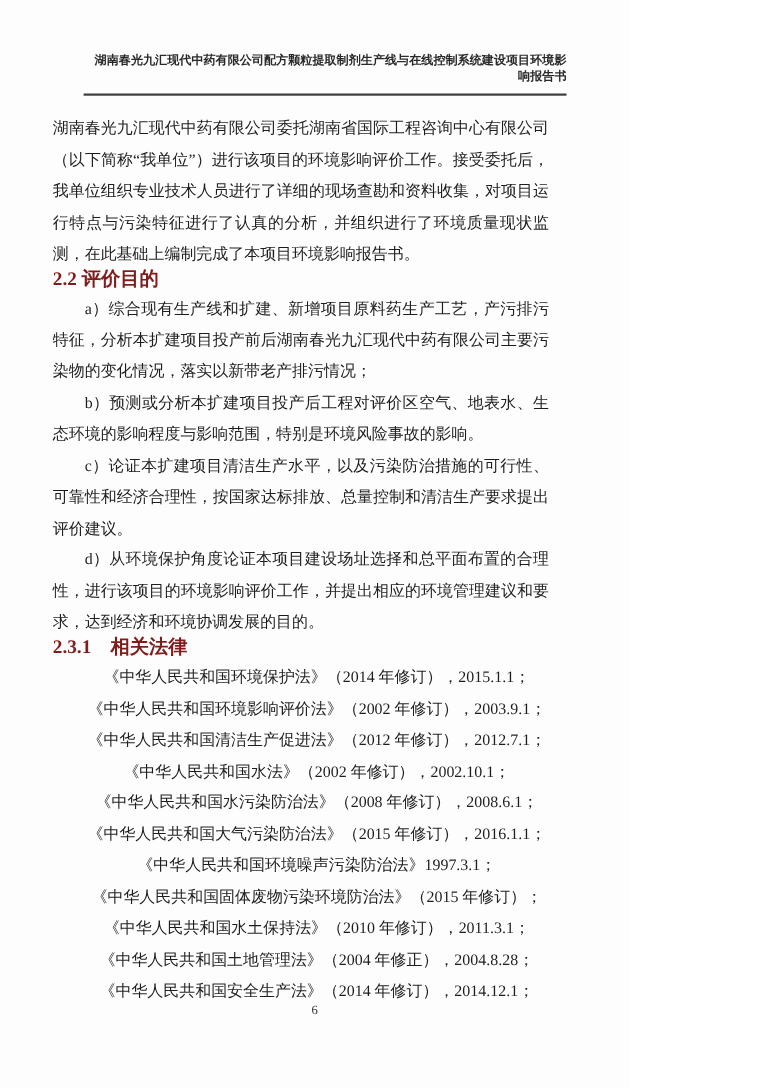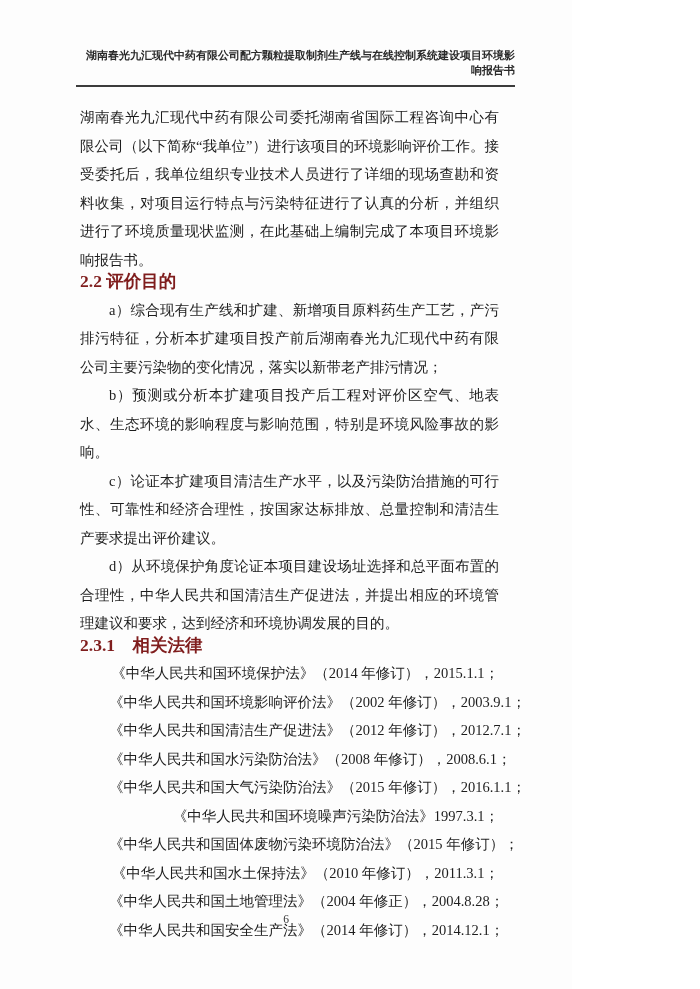--- a/index.html
+++ b/index.html
@@ -25,21 +25,21 @@
     font-size: 11px;
     font-weight: 600;
     line-height: 15px;
     color: #2a2a2a;
   }
   .header-rule {
     margin-top: 7px;
     border-bottom: 2px solid #3c3c3c;
   }
   .body-text {
-    margin: 16px 73px 0 80px;
+    margin: 16px 73px 0 48px;
     font-size: 14.5px;
     line-height: 28.5px;
     text-align: justify;
   }
   .para {
     margin: 0;
     text-indent: 2em;
   }
   .para.flush {
     text-indent: 0;
@@ -49,21 +49,21 @@
     font-size: 17.5px;
     font-weight: 600;
     line-height: 28.5px;
     text-indent: 0;
     text-align: left;
     color: #7f1d1d;
   }
   .law {
     margin: 0;
     text-indent: 2em;
-    text-align: right;
+    text-align: center;
     white-space: nowrap;
   }
   .footer {
     position: absolute;
     top: 913px;
     left: 0;
     width: 100%;
     text-align: center;
     font-size: 11.5px;
     color: #333333;
@@ -81,28 +81,29 @@
 
   <div class="body-text">
 
     <p class="para flush">湖南春光九汇现代中药有限公司委托湖南省国际工程咨询中心有限公司（以下简称“我单位”）进行该项目的环境影响评价工作。接受委托后，我单位组织专业技术人员进行了详细的现场查勘和资料收集，对项目运行特点与污染特征进行了认真的分析，并组织进行了环境质量现状监测，在此基础上编制完成了本项目环境影响报告书。</p>
 
     <p class="heading">2.2 评价目的</p>
 
     <p class="para">a）综合现有生产线和扩建、新增项目原料药生产工艺，产污排污特征，分析本扩建项目投产前后湖南春光九汇现代中药有限公司主要污染物的变化情况，落实以新带老产排污情况；</p>
     <p class="para">b）预测或分析本扩建项目投产后工程对评价区空气、地表水、生态环境的影响程度与影响范围，特别是环境风险事故的影响。</p>
     <p class="para">c）论证本扩建项目清洁生产水平，以及污染防治措施的可行性、可靠性和经济合理性，按国家达标排放、总量控制和清洁生产要求提出评价建议。</p>
-    <p class="para">d）从环境保护角度论证本项目建设场址选择和总平面布置的合理性，中华人民共和国清洁生产促进法，并提出相应的环境管理建议和要求，达到经济和环境协调发展的目的。</p>
+    <p class="para">d）从环境保护角度论证本项目建设场址选择和总平面布置的合理性，进行该项目的环境影响评价工作，并提出相应的环境管理建议和要求，达到经济和环境协调发展的目的。</p>
 
 
     <p class="heading">2.3.1　相关法律</p>
 
     <p class="law">《中华人民共和国环境保护法》（2014 年修订），2015.1.1；</p>
     <p class="law">《中华人民共和国环境影响评价法》（2002 年修订），2003.9.1；</p>
     <p class="law">《中华人民共和国清洁生产促进法》（2012 年修订），2012.7.1；</p>
+    <p class="law">《中华人民共和国水法》（2002 年修订），2002.10.1；</p>
     <p class="law">《中华人民共和国水污染防治法》（2008 年修订），2008.6.1；</p>
     <p class="law">《中华人民共和国大气污染防治法》（2015 年修订），2016.1.1；</p>
     <p class="law">《中华人民共和国环境噪声污染防治法》1997.3.1；</p>
     <p class="law">《中华人民共和国固体废物污染环境防治法》（2015 年修订）；</p>
     <p class="law">《中华人民共和国水土保持法》（2010 年修订），2011.3.1；</p>
     <p class="law">《中华人民共和国土地管理法》（2004 年修正），2004.8.28；</p>
     <p class="law">《中华人民共和国安全生产法》（2014 年修订），2014.12.1；</p>
 
   </div>
 

